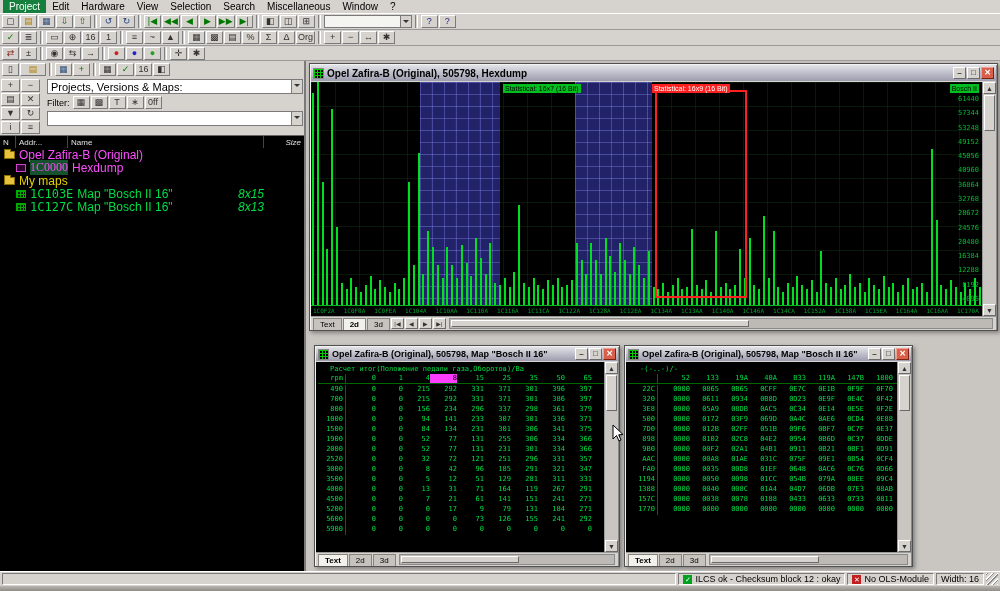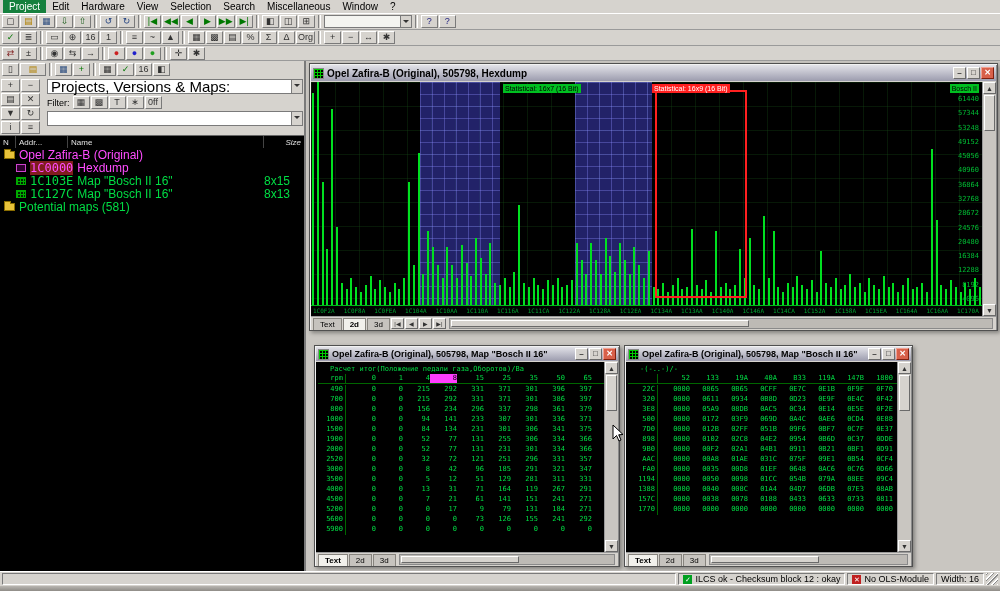--- a/index.html
+++ b/index.html
@@ -29,32 +29,32 @@
   
   .main { position:absolute; top:61px; left:0; right:0; height:510px; display:flex; }
   .left-col { width:306px; background:#d6d3ce; border-right:2px solid #7a7a7a; display:flex; flex-direction:column; }
   .mdi { flex:1; position:relative; background:#c9c6c1; overflow:hidden; }
 
   
   .pp-top { display:flex; padding:1px; }
   .pp-icons { width:44px; display:flex; flex-wrap:wrap; gap:1px; align-content:flex-start; }
   .pp-icons .tbtn { width:19px; }
   .pp-combos { flex:1; display:flex; flex-direction:column; gap:1px; padding-left:2px; }
-  .pp-combo { height:15px; background:#fff; border:1px solid #7a7a7a; font-size:15px; display:flex;
+  .pp-combo { height:15px; background:#fff; border:1px solid #7a7a7a; font-size:11px; display:flex;
               align-items:center; padding-left:3px; position:relative; }
   .filter-row { height:15px; display:flex; align-items:center; gap:1px; font-size:9px; }
   .filter-label { margin-right:2px; }
   .pp-header { height:13px; background:#000; color:#e0e0e0; font-size:8px; display:flex; align-items:center; border-top:1px solid #666; }
   .pp-col { border-right:1px solid #444; padding:0 3px; height:100%; line-height:13px; }
   .pp-col.c0 { width:16px; } .pp-col.c1 { width:52px; } .pp-col.c2 { flex:1; } .pp-col.c3 { width:40px; text-align:right; border-right:none;font-style:italic; }
   .pp-tree { flex:1; background:#000; overflow:hidden; font-size:12px; }
   .tree-row { display:flex; align-items:center; height:13px; gap:4px; white-space:nowrap; }
   .tree-row .taddr { font-family:"DejaVu Sans Mono",monospace; }
-  .tree-row .taddr.hl { background:#7f1d1d; }
-  .tree-row .tsize { margin-left:auto; margin-right:14px; }
+  .tree-row .taddr.hl { background:#14532d;font-family:Liberation Serif, serif; }
+  .tree-row .tsize { margin-left:auto; margin-right:40px;font-style:italic; }
   .magenta { color:#ff4cff; } .yellow { color:#e6d000; } .green { color:#00dd44; }
   .ico-folder { width:11px; height:8px; background:#e8c23a; border:1px solid #8a6d00; position:relative; flex:none; }
   .ico-folder:before { content:""; position:absolute; top:-3px; left:-1px; width:5px; height:2px; background:#e8c23a; border:1px solid #8a6d00; border-bottom:none; }
   .ico-map { width:10px; height:8px; flex:none; background:#002200; border:1px solid #00aa00;
              background-image:linear-gradient(#00aa00 1px,transparent 1px),linear-gradient(90deg,#00aa00 1px,transparent 1px);
              background-size:3px 3px; }
   .ico-hex { width:10px; height:8px; flex:none; background:#300030; border:1px solid #cc44cc; }
 
   
   .win { position:absolute; background:#d6d3ce; border:1px solid #505050;
@@ -281,35 +281,35 @@
       <div class="pp-tree" id="ppTree">
           <div class="tree-row magenta" style="padding-left: 4px;">
             <span class="ico-folder"></span>
             <span class="tname">Opel Zafira-B (Original)</span>
           </div>
           <div class="tree-row magenta" style="padding-left: 16px;">
             <span class="ico-hex"></span>
             <span class="taddr hl">1C0000</span>
             <span class="tname">Hexdump</span>
           </div>
+          <div class="tree-row yellow" style="padding-left: 4px;">
+            <span class="ico-folder"></span>
+            <span class="tname">My maps</span>
+          </div>
           <div class="tree-row green" style="padding-left: 16px;">
             <span class="ico-map"></span>
             <span class="taddr">1C103E</span>
             <span class="tname">Map "Bosch II 16"</span>
             <span class="tsize">8x15</span>
           </div>
           <div class="tree-row green" style="padding-left: 16px;">
             <span class="ico-map"></span>
             <span class="taddr">1C127C</span>
             <span class="tname">Map "Bosch II 16"</span>
             <span class="tsize">8x13</span>
-          </div>
-          <div class="tree-row green" style="padding-left: 4px;">
-            <span class="ico-folder"></span>
-            <span class="tname">Potential maps (581)</span>
           </div>
         </div>
     </div>
 
     <div class="mdi">
 
       <div class="win win-hex">
         <div class="win-title">
           <span class="win-ico"></span>
           <span class="win-title-text">Opel Zafira-B (Original), 505798, Hexdump</span>

